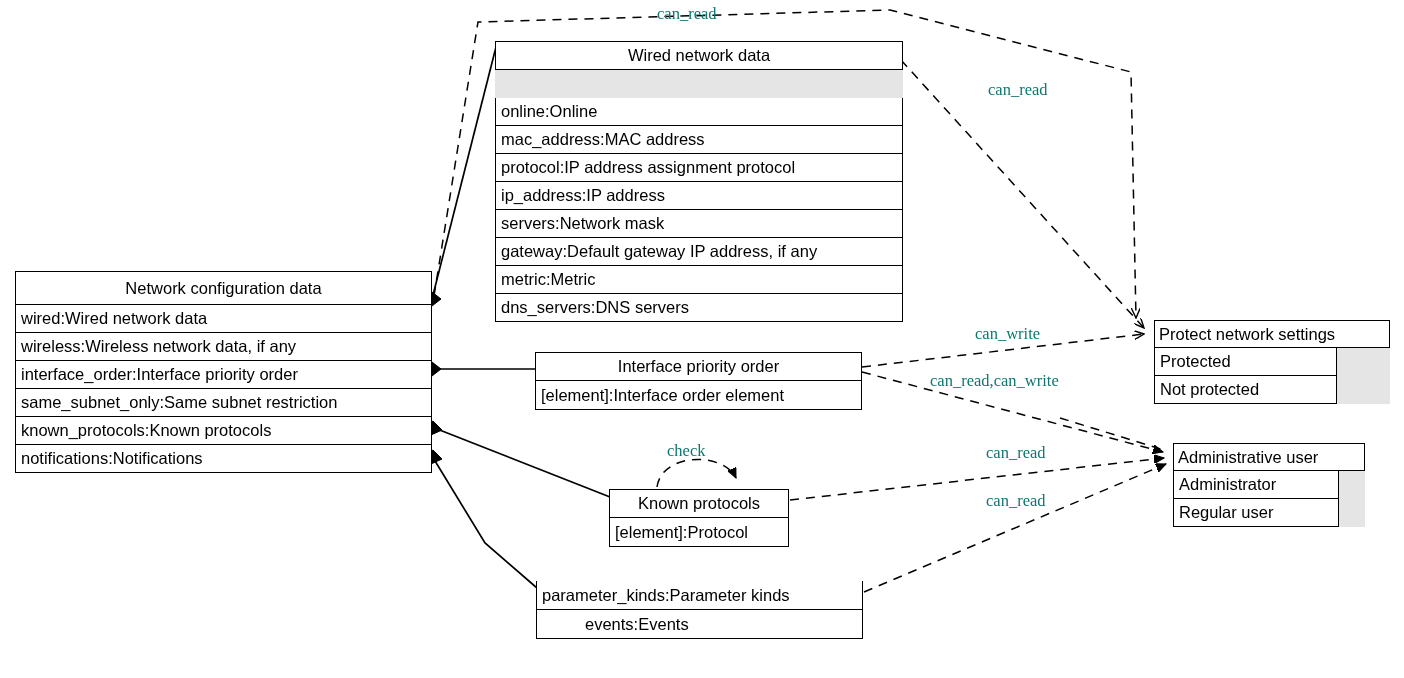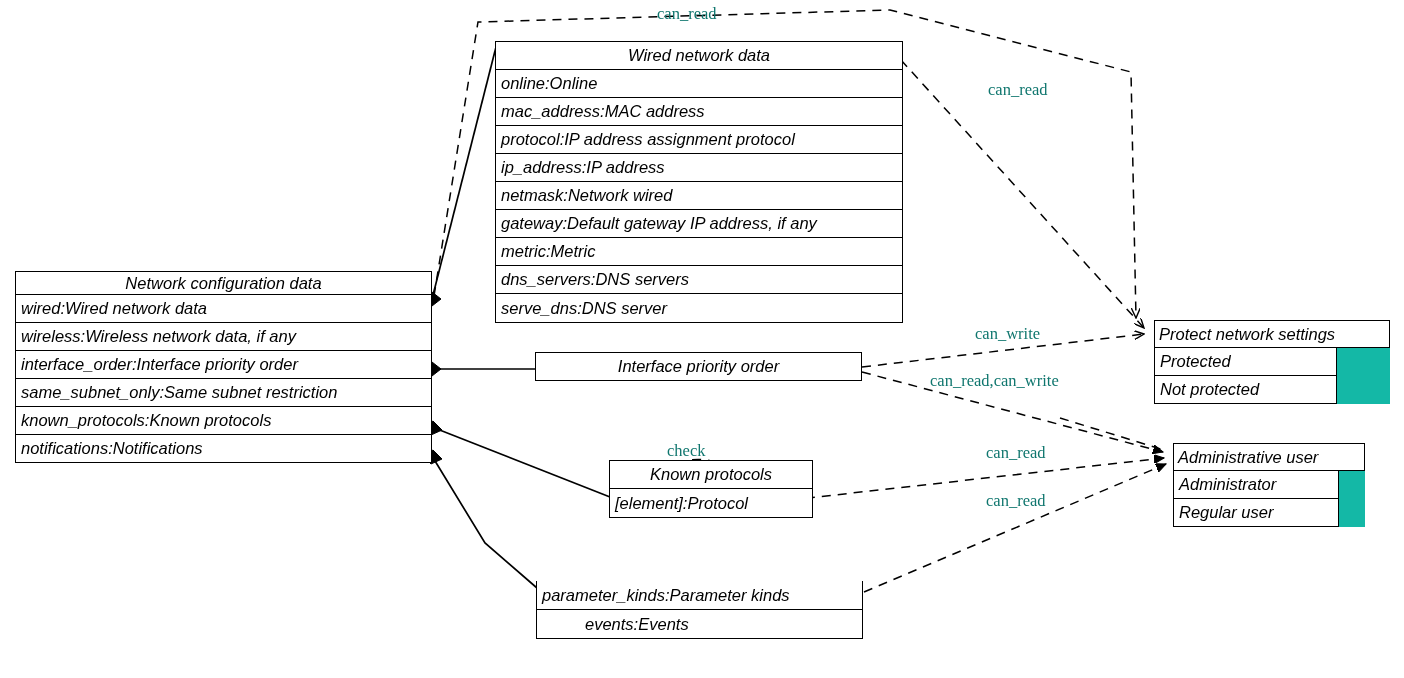--- a/index.html
+++ b/index.html
@@ -1,19 +1,19 @@
 <!DOCTYPE html>
 <html><head>
 <meta charset="utf-8">
 <style>
   html,body{margin:0;padding:0;background:#ffffff;}
   #stage{position:relative;width:1404px;height:678px;background:#ffffff;
          font-family:"Liberation Sans",sans-serif;overflow:hidden;}
   svg#wires{position:absolute;left:0;top:0;width:1404px;height:678px;}
-  .cls{position:absolute;box-sizing:border-box;background:#14b8a6;font-style:italic;}
+  .cls{position:absolute;box-sizing:border-box;background:#e5e5e5;}
   .cls .hdr{box-sizing:border-box;border:1.6px solid #000;background:#fff;
             text-align:center;font-size:16.5px;line-height:1;
             display:flex;align-items:center;justify-content:center;}
   .cls .row{box-sizing:border-box;border:1.6px solid #000;border-top:none;background:#fff;
             font-size:16.5px;line-height:1;display:flex;align-items:center;
             padding-left:5px;white-space:nowrap;}
   .enum .hdr{text-align:left;justify-content:flex-start;padding-left:4px;}
   .elabel{position:absolute;font-family:"Liberation Serif",serif;font-size:16.5px;
           color:#0f766e;white-space:nowrap;}
 </style>
@@ -64,47 +64,47 @@
 
       <path d="M864,592 L1166,464" marker-end="url(#varrow)"></path>
 
       <path d="M1060,418 L1164,450"></path>
 
       <path d="M657,487 C662,452 724,452 736,478" marker-end="url(#varrow)"></path>
     </g>
   </svg>
 
   <div class="cls" style="left:15px;top:271px;width:417px;">
-    <div class="hdr" style="height:24px;">Network configuration data</div>
+    <div class="hdr" style="height:34px;">Network configuration data</div>
     <div class="row" style="height:28px;">wired:Wired network data</div>
     <div class="row" style="height:28px;">wireless:Wireless network data, if any</div>
     <div class="row" style="height:28px;">interface_order:Interface priority order</div>
     <div class="row" style="height:28px;">same_subnet_only:Same subnet restriction</div>
     <div class="row" style="height:28px;">known_protocols:Known protocols</div>
     <div class="row" style="height:28px;">notifications:Notifications</div>
   </div>
 
   <div class="cls" style="left:495px;top:41px;width:408px;">
     <div class="hdr" style="height:29px;">Wired network data</div>
-    <div class="row" style="height:28px;">online:Online</div>
+    <div class="row" style="height:28px;margin-top:28px;">online:Online</div>
     <div class="row" style="height:28px;">mac_address:MAC address</div>
     <div class="row" style="height:28px;">protocol:IP address assignment protocol</div>
     <div class="row" style="height:28px;">ip_address:IP address</div>
-    <div class="row" style="height:28px;">netmask:Network wired</div>
+    <div class="row" style="height:28px;">servers:Network mask</div>
     <div class="row" style="height:28px;">gateway:Default gateway IP address, if any</div>
     <div class="row" style="height:28px;">metric:Metric</div>
     <div class="row" style="height:28px;">dns_servers:DNS servers</div>
-    <div class="row" style="height:29px;">serve_dns:DNS server</div>
   </div>
 
   <div class="cls" style="left:535px;top:352px;width:327px;">
     <div class="hdr" style="height:29px;">Interface priority order</div>
+    <div class="row" style="height:29px;">[element]:Interface order element</div>
   </div>
 
-  <div class="cls" style="left:609px;top:460px;width:204px;">
+  <div class="cls" style="left:609px;top:489px;width:180px;">
     <div class="hdr" style="height:29px;">Known protocols</div>
     <div class="row" style="height:29px;">[element]:Protocol</div>
   </div>
 
   <div class="cls" style="left:536px;top:581px;width:327px;">
     <div class="row" style="height:29px;text-align:right;">parameter_kinds:Parameter kinds</div>
     <div class="row" style="height:29px;padding-left:48px;">events:Events</div>
   </div>
 
   <div class="cls enum" style="left:1154px;top:320px;width:236px;">

